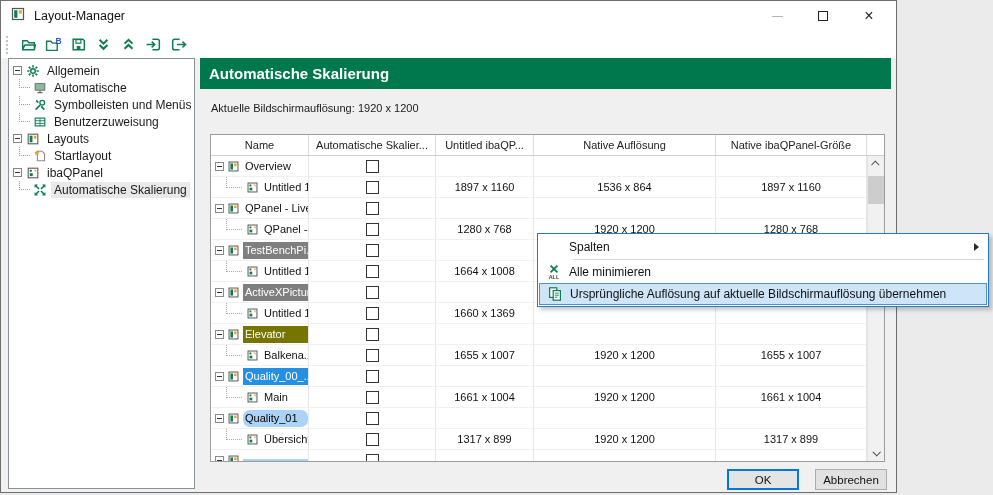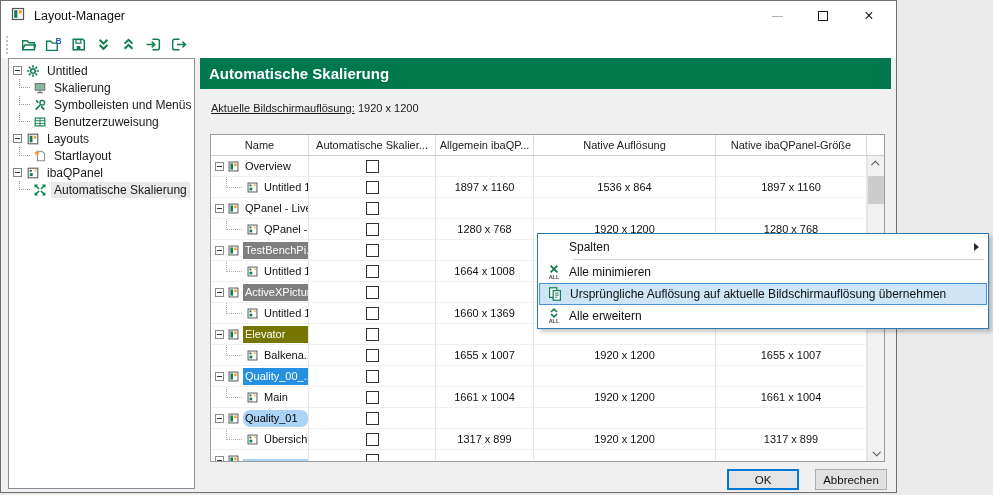--- a/index.html
+++ b/index.html
@@ -53,21 +53,21 @@
   .expander::before { content: ''; position: absolute; left: 1px; top: 3px; width: 5px; height: 1px; background: #333; }
   .dotL { width: 11px; height: 9px; border-left: 1px dotted #9a9a9a; border-bottom: 1px dotted #9a9a9a; margin: -8px 3px 0 0; flex: none; }
   .tree-icon { flex: none; margin-right: 4px; display: flex; }
   .tree-label { padding: 1px 3px; }
   .tree-item.selected .tree-label { background: #e9e9e9; }
   
   .rightpanel { position: absolute; left: 199px; top: 57px; width: 691px; height: 431px; background: #f0f0f0; }
   .panel-header { height: 31px; background: var(--green); color: #fff; font-weight: bold; font-size: 15px; display: flex; align-items: center; padding-left: 9px; }
   .res-line { position: absolute; left: 11px; top: 44px; font-size: 11px; color: #1a1a1a; }
   .res-value { position: absolute; left: 147px; top: 0; white-space: nowrap; }
-  .res-line { width: 400px; height: 14px; text-decoration: underline; }
+  .res-line { width: 400px; height: 14px; }
   
   .grid { position: absolute; left: 10px; top: 76px; width: 675px; height: 328px; background: #fff; border: 1px solid #9c9c9c; }
   .grid-header { display: flex; height: 21px; border-bottom: 1px solid #cfcfcf; background: #fff; }
   .gh-cell { font-size: 11px; color: #222; display: flex; align-items: center; justify-content: center; border-right: 1px solid #dcdcdc; flex: none; overflow: hidden; white-space: nowrap; }
   .gh-fill { width: 17px; flex: none; border-right: none; }
   .grid-body { position: absolute; left: 0; top: 21px; width: 656px; height: 305px; overflow: hidden; background: #fff; }
   .trunk { position: absolute; left: 9px; top: 0; height: 100%; width: 0; border-left: 1px dotted #ababab; }
   .g-row { display: flex; height: 21px; position: relative; background: #fff; justify-content: flex-end; }
   .g-cell { border-right: 1px solid #e6e6e6; border-bottom: 1px solid #f0f0f0; display: flex; align-items: center; justify-content: center; font-size: 11px; color: #111; flex: none; overflow: hidden; }
   .c-name { justify-content: flex-start; }
@@ -171,31 +171,31 @@
   </div>
   <div class="sidebar" id="sidebar">
       <div class="tree-item lvl0">
         <span class="expander"></span>
         <span class="tree-icon">
           <svg width="14" height="14" viewBox="0 0 16 16">
             <circle cx="8" cy="8" r="2.6" fill="none" stroke="#0e7d4f" stroke-width="1.7"></circle>
             <path d="M8 1.3 V3.9 M8 12.1 V14.7 M1.3 8 H3.9 M12.1 8 H14.7 M3.3 3.3 L5.1 5.1 M10.9 10.9 L12.7 12.7 M12.7 3.3 L10.9 5.1 M5.1 10.9 L3.3 12.7" stroke="#0e7d4f" stroke-width="1.9"></path>
           </svg>
         </span>
-        <span class="tree-label">Untitled</span>
+        <span class="tree-label">Allgemein</span>
       </div>
       <div class="tree-item lvl1">
         <span class="dotL"></span>
         <span class="tree-icon">
           <svg width="14" height="14" viewBox="0 0 16 16">
             <rect x="2.5" y="3" width="11" height="7.5" fill="#8cb9a0" stroke="#6a6a6a" stroke-width="1.1"></rect>
             <path d="M8 10.5 V13 M5 13.3 H11" stroke="#6a6a6a" stroke-width="1.3" fill="none"></path>
           </svg>
         </span>
-        <span class="tree-label">Skalierung</span>
+        <span class="tree-label">Automatische</span>
       </div>
       <div class="tree-item lvl1">
         <span class="dotL"></span>
         <span class="tree-icon">
           <svg width="14" height="14" viewBox="0 0 16 16">
             <path d="M3 13.2 L8.2 8" stroke="#0e7d4f" stroke-width="2"></path>
             <circle cx="10.6" cy="5.4" r="2.7" fill="none" stroke="#0e7d4f" stroke-width="1.5"></circle>
             <path d="M12.9 13.2 L9.4 9.7 M3.6 2.8 L6 5.2" stroke="#0e7d4f" stroke-width="2"></path>
           </svg>
         </span>
@@ -260,21 +260,21 @@
       <span>Automatische Skalierung</span>
     </div>
     <div class="res-line">
       <span>Aktuelle Bildschirmauflösung:</span>
       <span class="res-value">1920 x 1200</span>
     </div>
     <div class="grid">
       <div class="grid-header" id="grid-header">
           <div class="gh-cell" style="width: 98px;">Name</div>
           <div class="gh-cell" style="width: 127px;">Automatische Skalier...</div>
-          <div class="gh-cell" style="width: 98px;">Allgemein ibaQP...</div>
+          <div class="gh-cell" style="width: 98px;">Untitled ibaQP...</div>
           <div class="gh-cell" style="width: 182px;">Native Auflösung</div>
           <div class="gh-cell" style="width: 151px;">Native ibaQPanel-Größe</div>
           <div class="gh-cell gh-fill"></div>
         </div>
       <div class="grid-body" id="grid-body">
           <div class="trunk"></div>
           <div class="g-row">
             <div class="g-cell c-name" style="width: 98px;">
               <span class="row-expander"></span>
               <span class="row-icon">
@@ -601,22 +601,13 @@
     <div class="menu-item hl">
       <span class="mi-icon">
         <svg width="16" height="16" viewBox="0 0 16 16">
           <rect x="2.6" y="1.8" width="7.2" height="9.6" fill="#fff" stroke="#0e7d4f" stroke-width="1.2"></rect>
           <rect x="6.2" y="4.6" width="7.2" height="9.6" fill="#fff" stroke="#0e7d4f" stroke-width="1.2"></rect>
           <path d="M7.8 7.2 h4 M7.8 9.2 h4 M7.8 11.2 h2.6" stroke="#0e7d4f" stroke-width="0.9"></path>
         </svg>
       </span>
       <span class="mi-label">Ursprüngliche Auflösung auf aktuelle Bildschirmauflösung übernehmen</span>
     </div>
-    <div class="menu-item">
-      <span class="mi-icon">
-        <svg width="16" height="16" viewBox="0 0 16 16">
-          <path d="M5 4 L8 1.2 L11 4 M5 6 L8 8.8 L11 6" fill="none" stroke="#0e7d4f" stroke-width="1.6"></path>
-          <text x="8" y="15" font-size="5.5" font-weight="bold" fill="#444" text-anchor="middle" font-family="Liberation Sans, sans-serif">ALL</text>
-        </svg>
-      </span>
-      <span class="mi-label">Alle erweitern</span>
-    </div>
   </div>
 
 </body></html>

